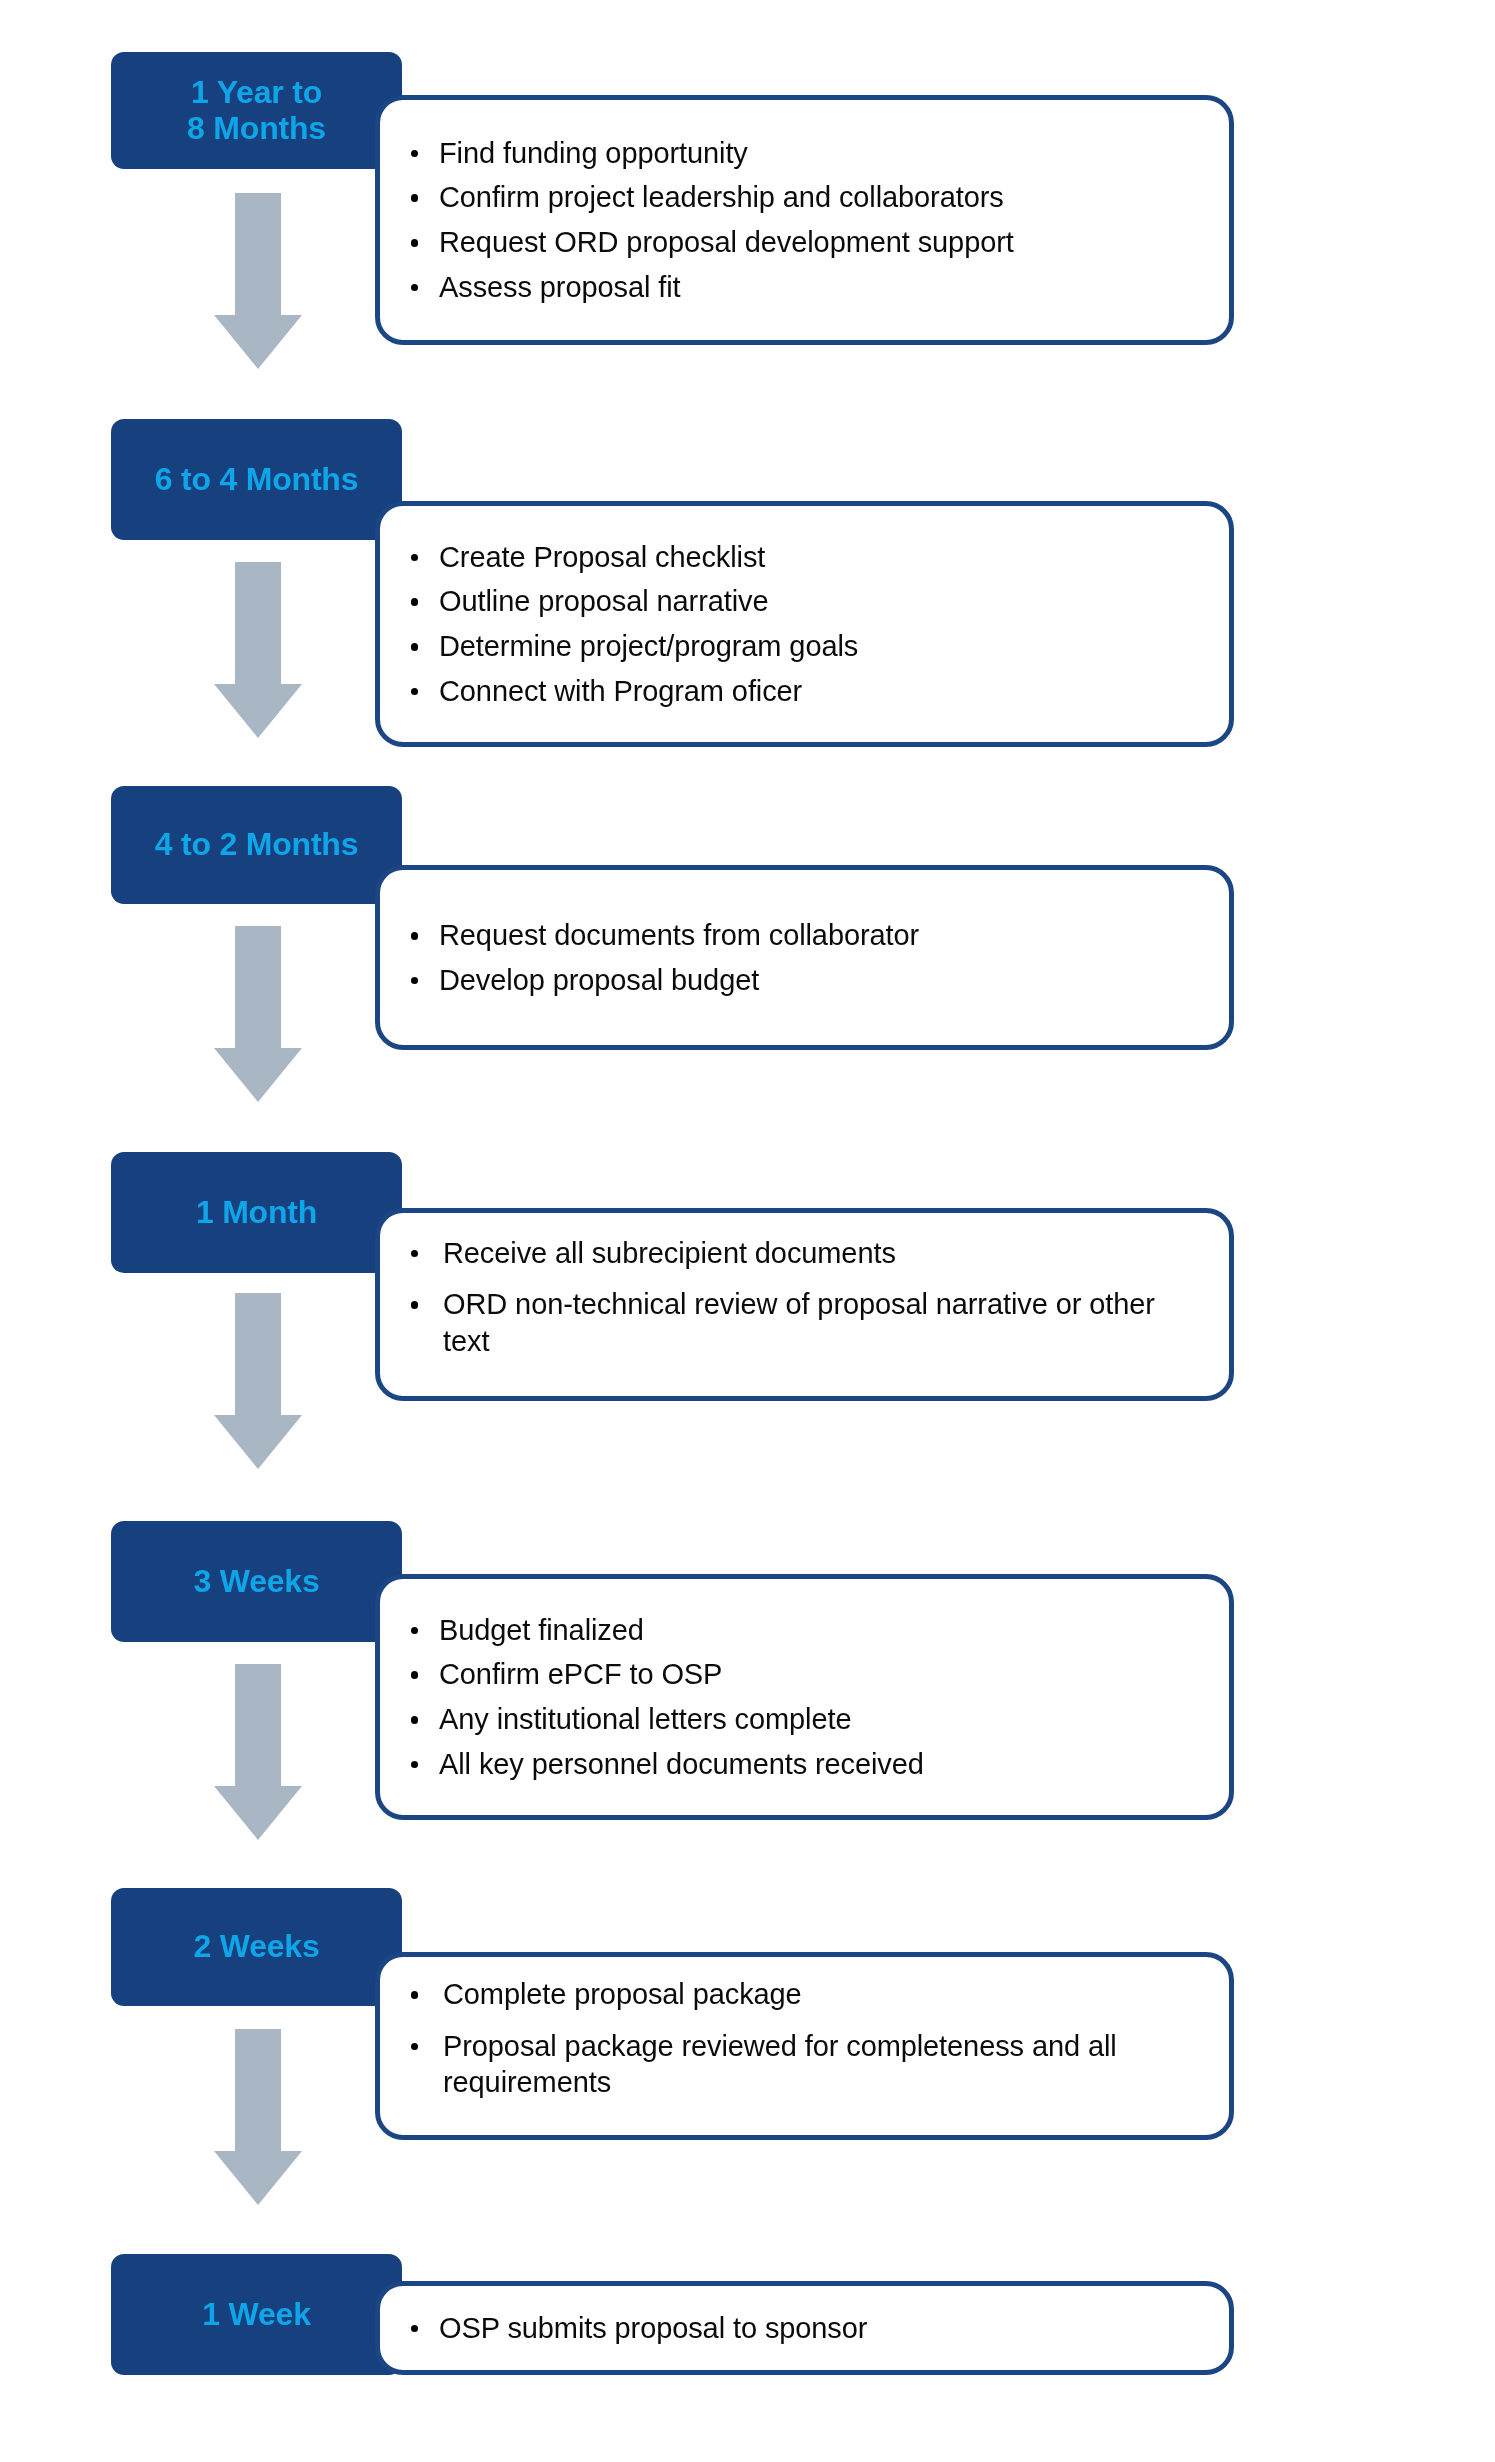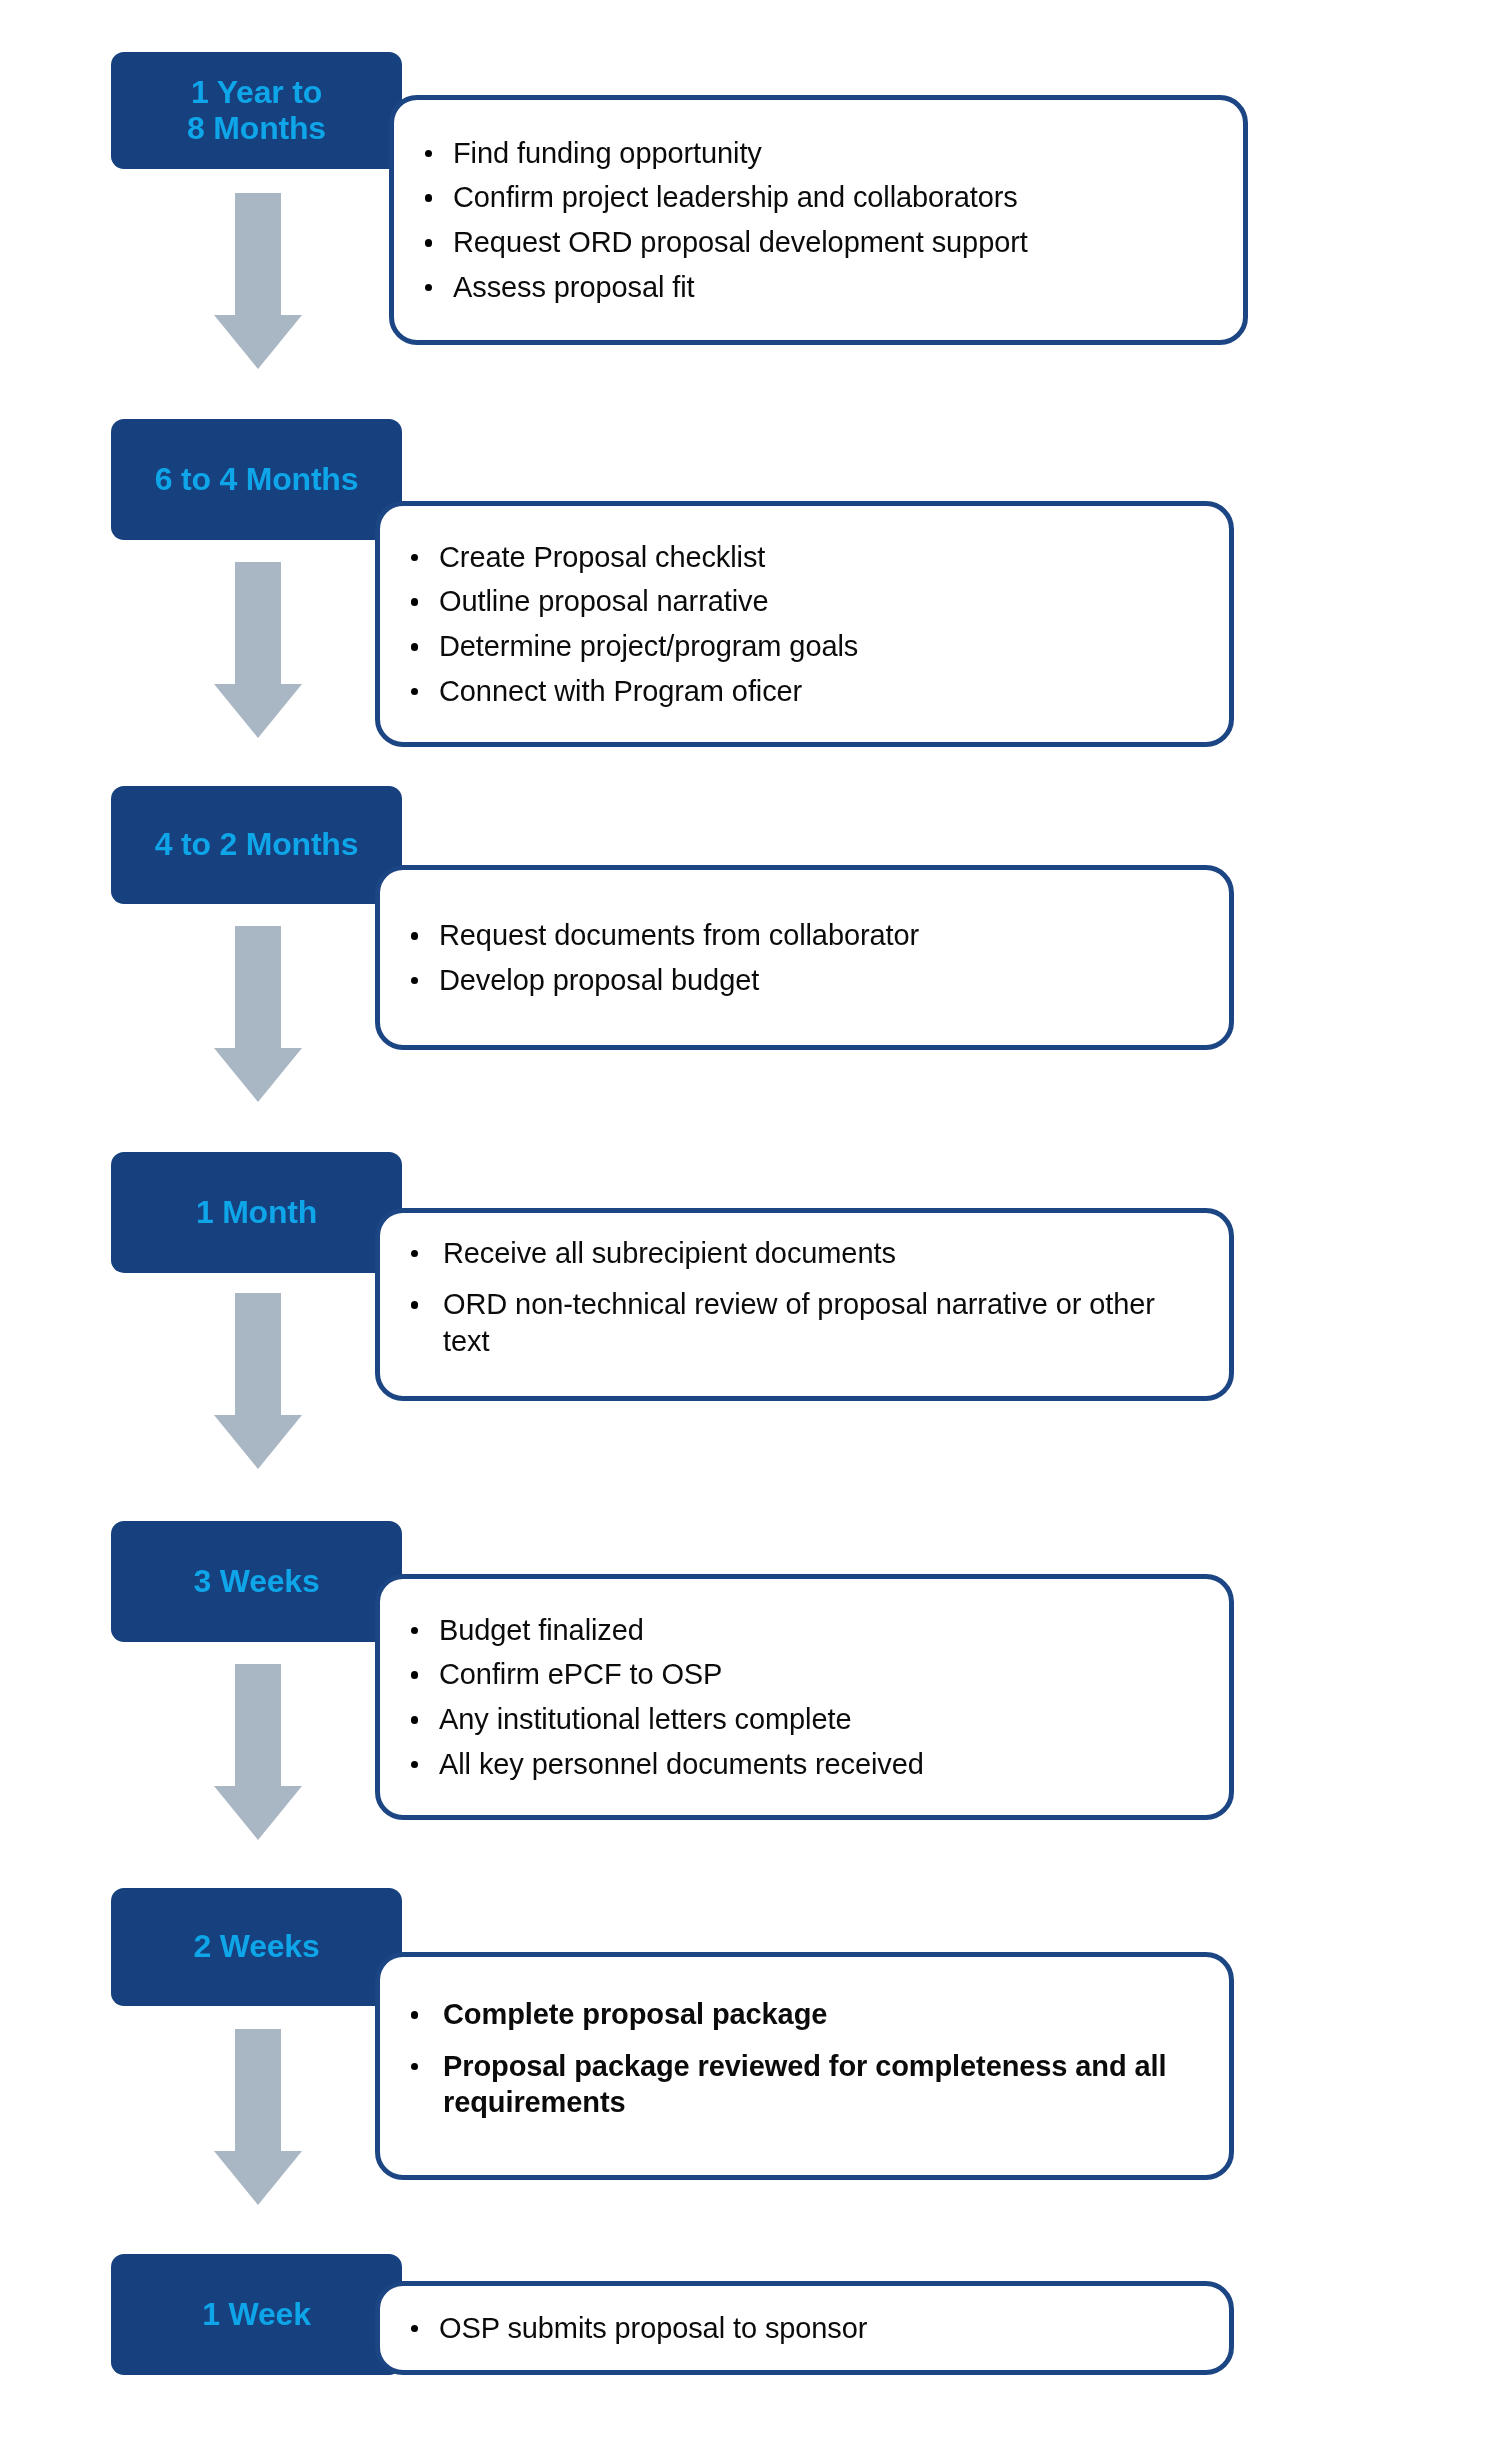--- a/index.html
+++ b/index.html
@@ -112,21 +112,21 @@
   <div class="arrow" style="left:214px; top:193px; width:88px; height:176px;">
     <div class="shaft" style="width:46px; height:122px;"></div>
     <div class="head"></div>
   </div>
 
   <div class="time-box" style="left:111px; top:52px; width:291px; height:117px;">
     <span class="time-box-label">1 Year to
 8 Months</span>
   </div>
 
-  <div class="card" style="left:375px; top:95px; width:859px; height:250px;margin-left:14px;">
+  <div class="card" style="left:375px; top:95px; width:859px; height:250px;">
     <ul class="bullets">
       <li><span class="dot"></span><span>Find funding opportunity</span></li>
       <li><span class="dot"></span><span>Confirm project leadership and collaborators</span></li>
       <li><span class="dot"></span><span>Request ORD proposal development support</span></li>
       <li><span class="dot"></span><span>Assess proposal fit</span></li>
     </ul>
   </div>
 
   <div class="arrow" style="left:214px; top:562px; width:88px; height:176px;">
     <div class="shaft" style="width:46px; height:122px;"></div>
@@ -198,21 +198,21 @@
 
   <div class="arrow" style="left:214px; top:2029px; width:88px; height:176px;">
     <div class="shaft" style="width:46px; height:122px;"></div>
     <div class="head"></div>
   </div>
 
   <div class="time-box" style="left:111px; top:1888px; width:291px; height:118px;">
     <span class="time-box-label">2 Weeks</span>
   </div>
 
-  <div class="card wide-hang" style="left:375px; top:1952px; width:859px; height:228px;font-weight:bold;">
+  <div class="card wide-hang" style="left:375px; top:1952px; width:859px; height:188px;">
     <ul class="bullets">
       <li><span class="dot"></span><span>Complete proposal package</span></li>
       <li><span class="dot"></span><span>Proposal package reviewed for completeness and all requirements</span></li>
     </ul>
   </div>
 
   <div class="time-box" style="left:111px; top:2254px; width:291px; height:121px;">
     <span class="time-box-label">1 Week</span>
   </div>
 

